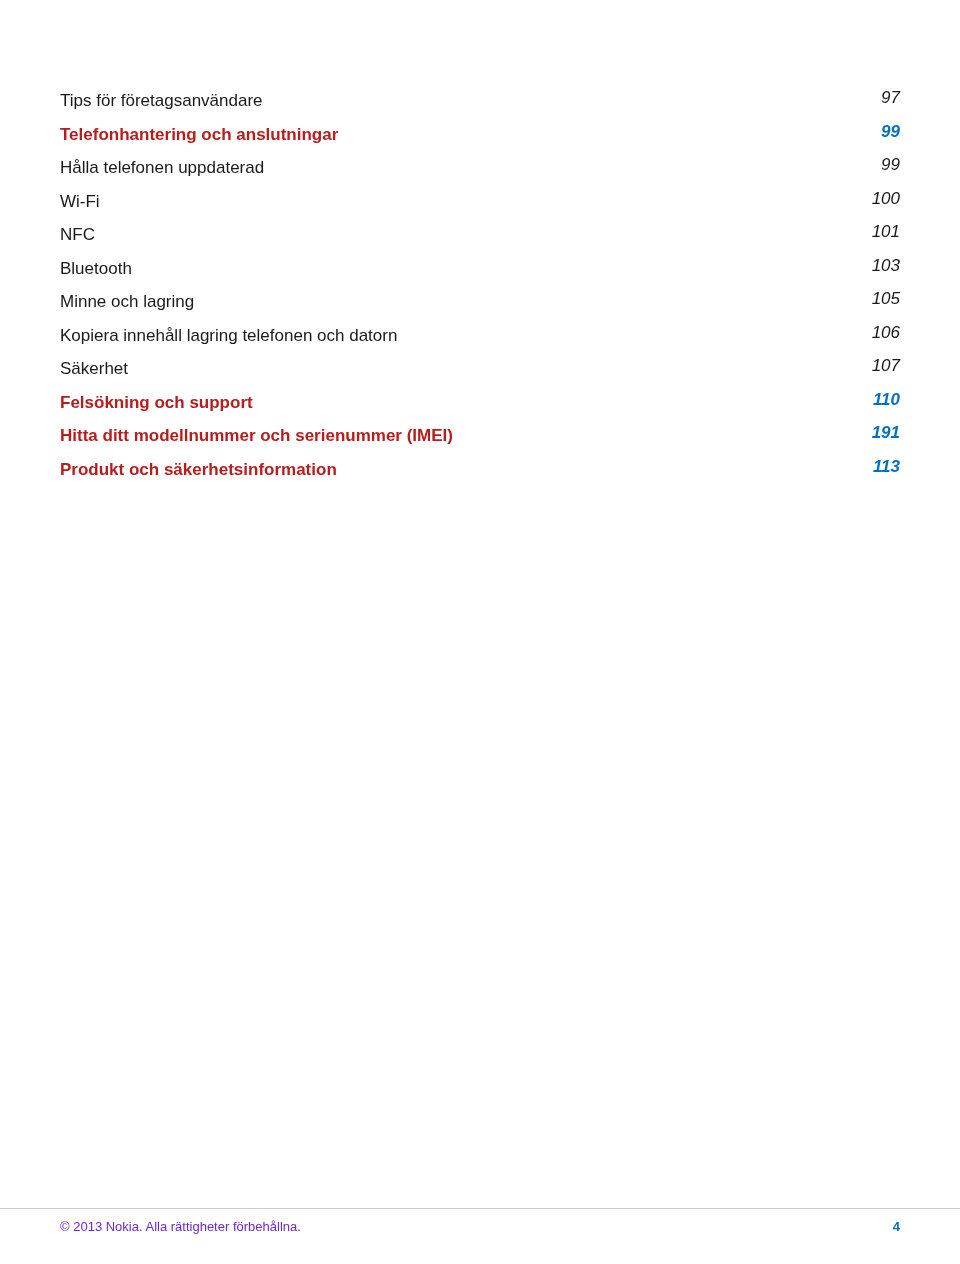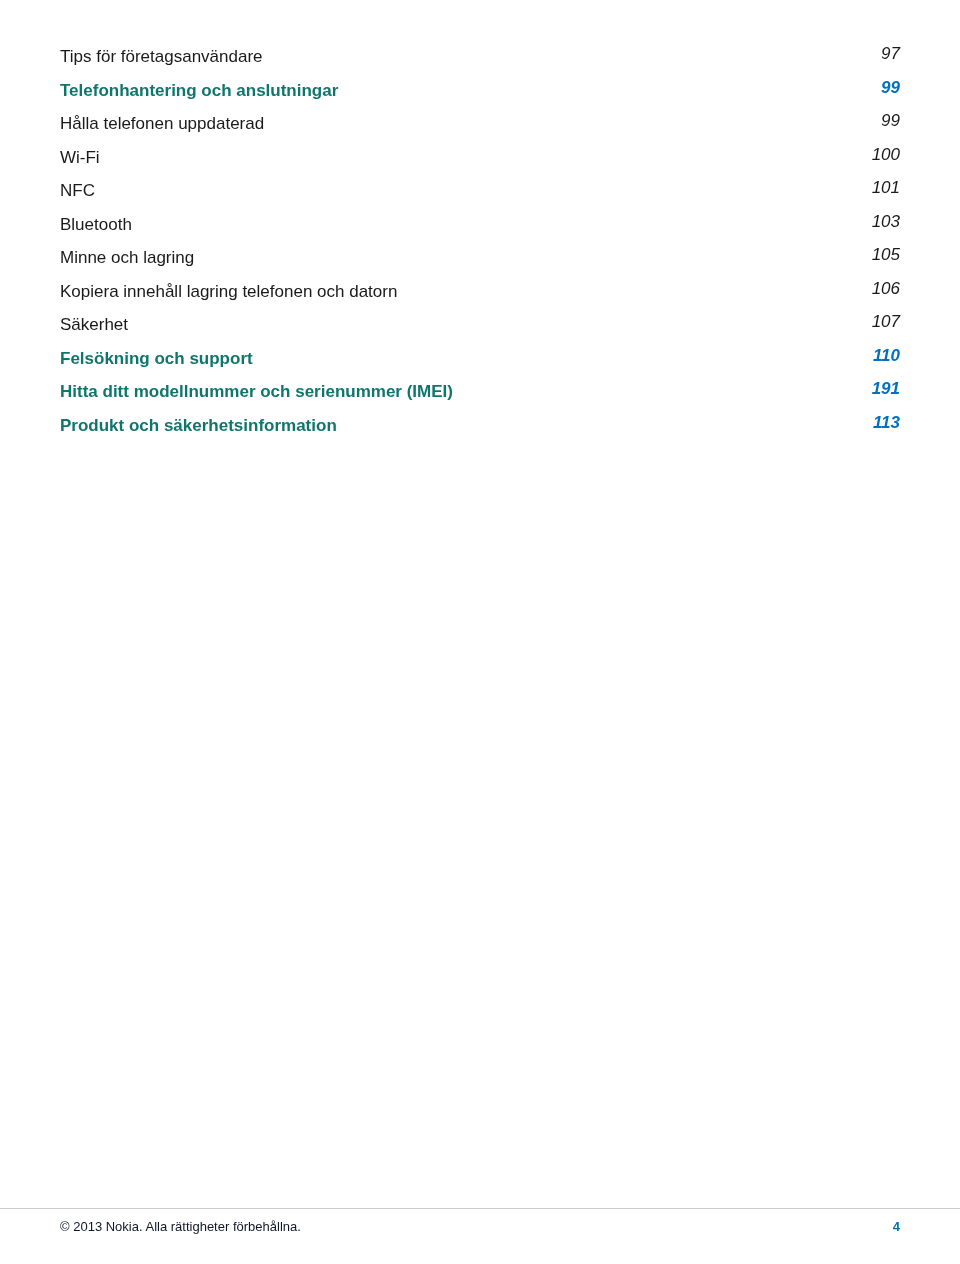--- a/index.html
+++ b/index.html
@@ -11,20 +11,21 @@
     body {
       width: 960px;
       min-height: 1264px;
       background: #ffffff;
       font-family: Arial, Helvetica, sans-serif;
       position: relative;
     }
 
     .page-content {
       padding: 40px 60px 80px 60px;
+      margin-top: 44px;
     }
 
     .toc-table {
       width: 100%;
       border-collapse: collapse;
     }
 
     .toc-table tr {
       vertical-align: top;
     }
@@ -33,21 +34,21 @@
       padding: 4px 0;
     }
 
     .toc-label {
       color: #1a1a1a;
       font-size: 17px;
       line-height: 1.5;
     }
 
     .toc-label.bold {
-      color: #0f766e;
+      color: #b91c1c;
       font-weight: bold;
     }
 
     .toc-label.normal {
       color: #1a1a1a;
       font-weight: normal;
     }
 
     .toc-page {
       color: #0070c0;
@@ -72,21 +73,21 @@
       display: flex;
       justify-content: space-between;
       align-items: center;
       padding: 0 60px;
       border-top: 1px solid #cccccc;
       padding-top: 10px;
     }
 
     .footer-text {
       font-size: 13px;
-      color: #0f172a;
+      color: #6d28d9;
     }
 
     .footer-page {
       font-size: 13px;
       color: #0070c0;
       font-weight: bold;
     }
   </style>
 </head>
 <body>

